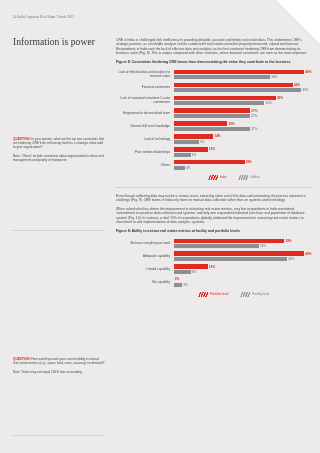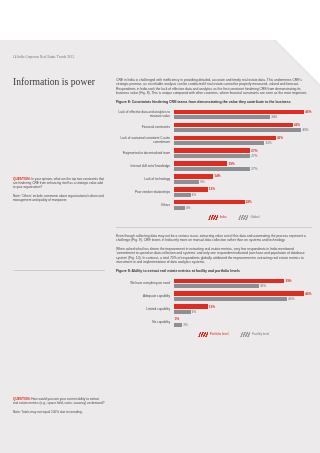--- a/index.html
+++ b/index.html
@@ -6,21 +6,20 @@
   body{
     width:320px;height:453px;
     background:#ffffff;
     font-family:"Liberation Sans", sans-serif;
     overflow:hidden;
     position:relative;
   }
   .page{
     position:absolute;inset:0;
     background:#eceaea;
-    margin-top:40px;
   }
   
   .corner-cut{
     position:absolute;top:0;right:0;
     width:44px;height:44px;
     background:#ffffff;
     clip-path:polygon(100% 0, 100% 100%, 0 0);
   }
   .corner-line{
     position:absolute;top:0;right:0;

